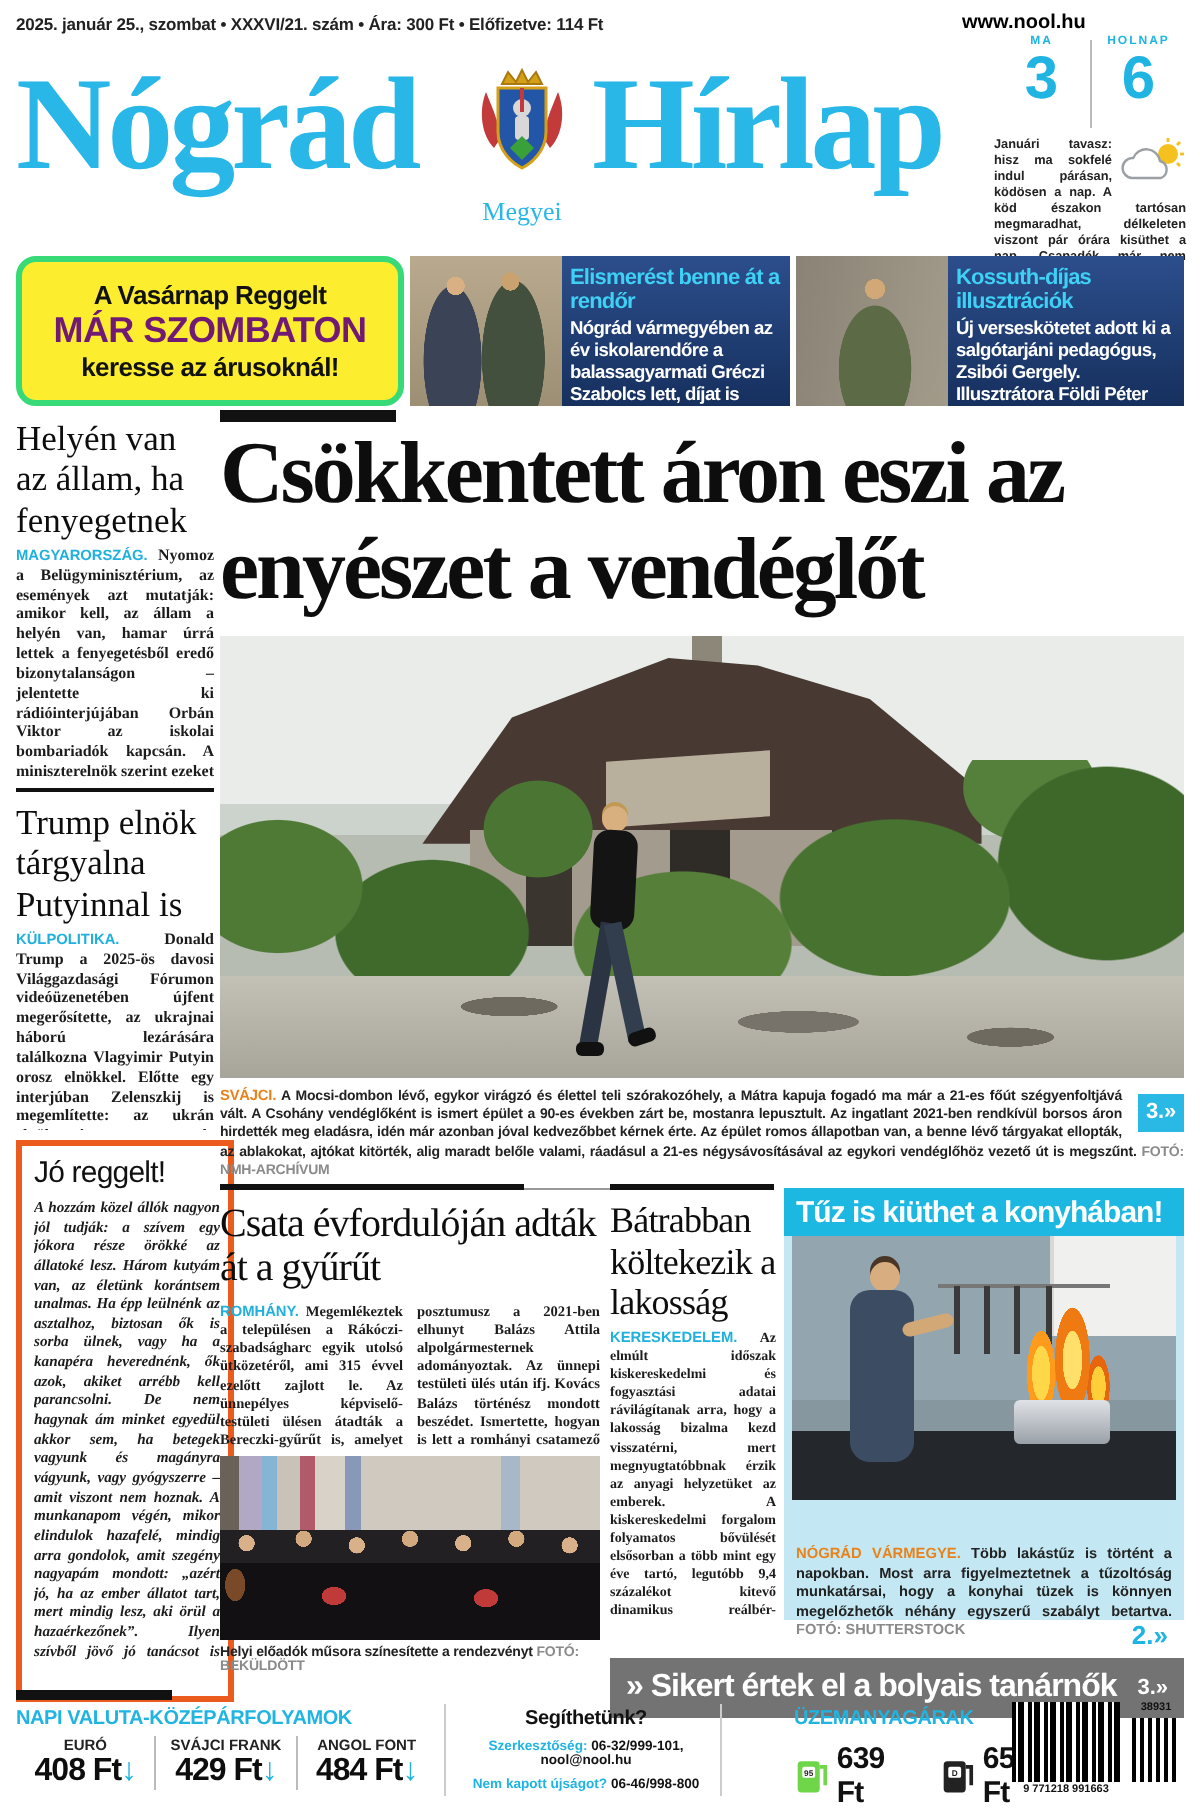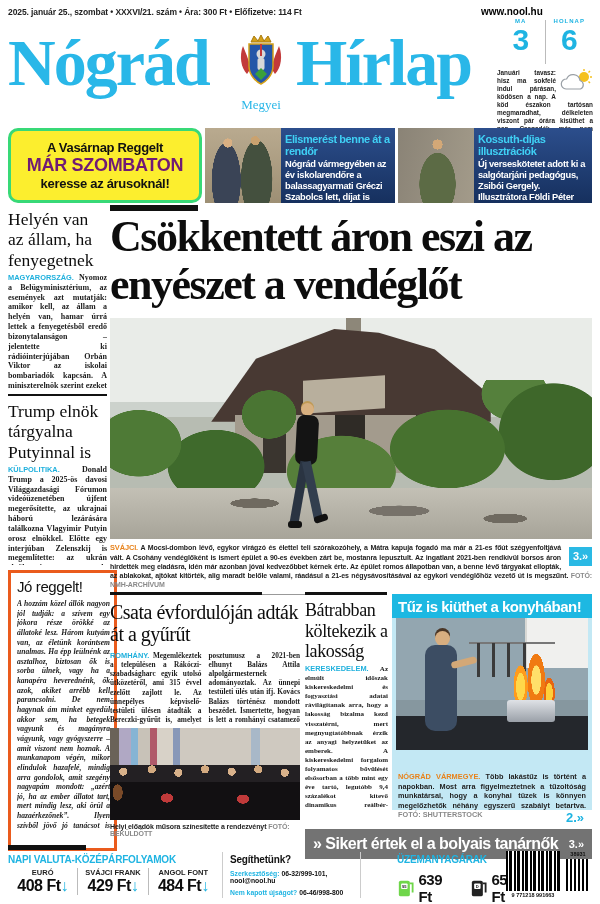--- a/index.html
+++ b/index.html
@@ -176,21 +176,21 @@
   .f-title{font-size:10px;font-weight:bold;color:#1fb4e2;letter-spacing:-.2px;}
   .f-title.dark{color:#111;}
   .currency{left:8px;top:854px;width:210px;}
   .cur-row{display:flex;margin-top:3px;}
   .cur{flex:1;text-align:center;}
   .cur + .cur{border-left:1px solid #bbb;}
   .cur-label{font-size:7.5px;font-weight:bold;color:#222;}
   .cur-val{font-size:16px;font-weight:bold;color:#0d0d0d;letter-spacing:-.5px;}
   .arrow{color:#1fb4e2;font-weight:bold;}
   .vdiv{top:852px;width:1px;height:46px;background:#ccc;}
-  .help{left:230px;top:854px;width:126px;}
+  .help{left:230px;top:854px;width:126px;text-align:center;}
   .h-line{font-size:6.8px;font-weight:bold;margin-top:5px;color:#111;}
   .h-label{color:#1fb4e2;}
   .fuel{left:368px;top:854px;width:132px;margin-left:29px;}
   .fuel-row{display:flex;align-items:center;gap:14px;margin-top:6px;}
   .pump{display:flex;align-items:center;gap:3px;}
   .pump-price{font-size:15px;font-weight:bold;letter-spacing:-.4px;}
   .barcode{left:506px;top:849px;width:86px;height:52px;}
   .bc-main{position:absolute;left:0;top:2px;width:54px;height:40px;
       background:repeating-linear-gradient(90deg,#000 0 2px,#fff 2px 3px,#000 3px 6px,#fff 6px 8px);}
   .bc-digits{position:absolute;left:0;top:43px;width:54px;font-size:5.5px;font-weight:bold;text-align:center;background:#fff;}

